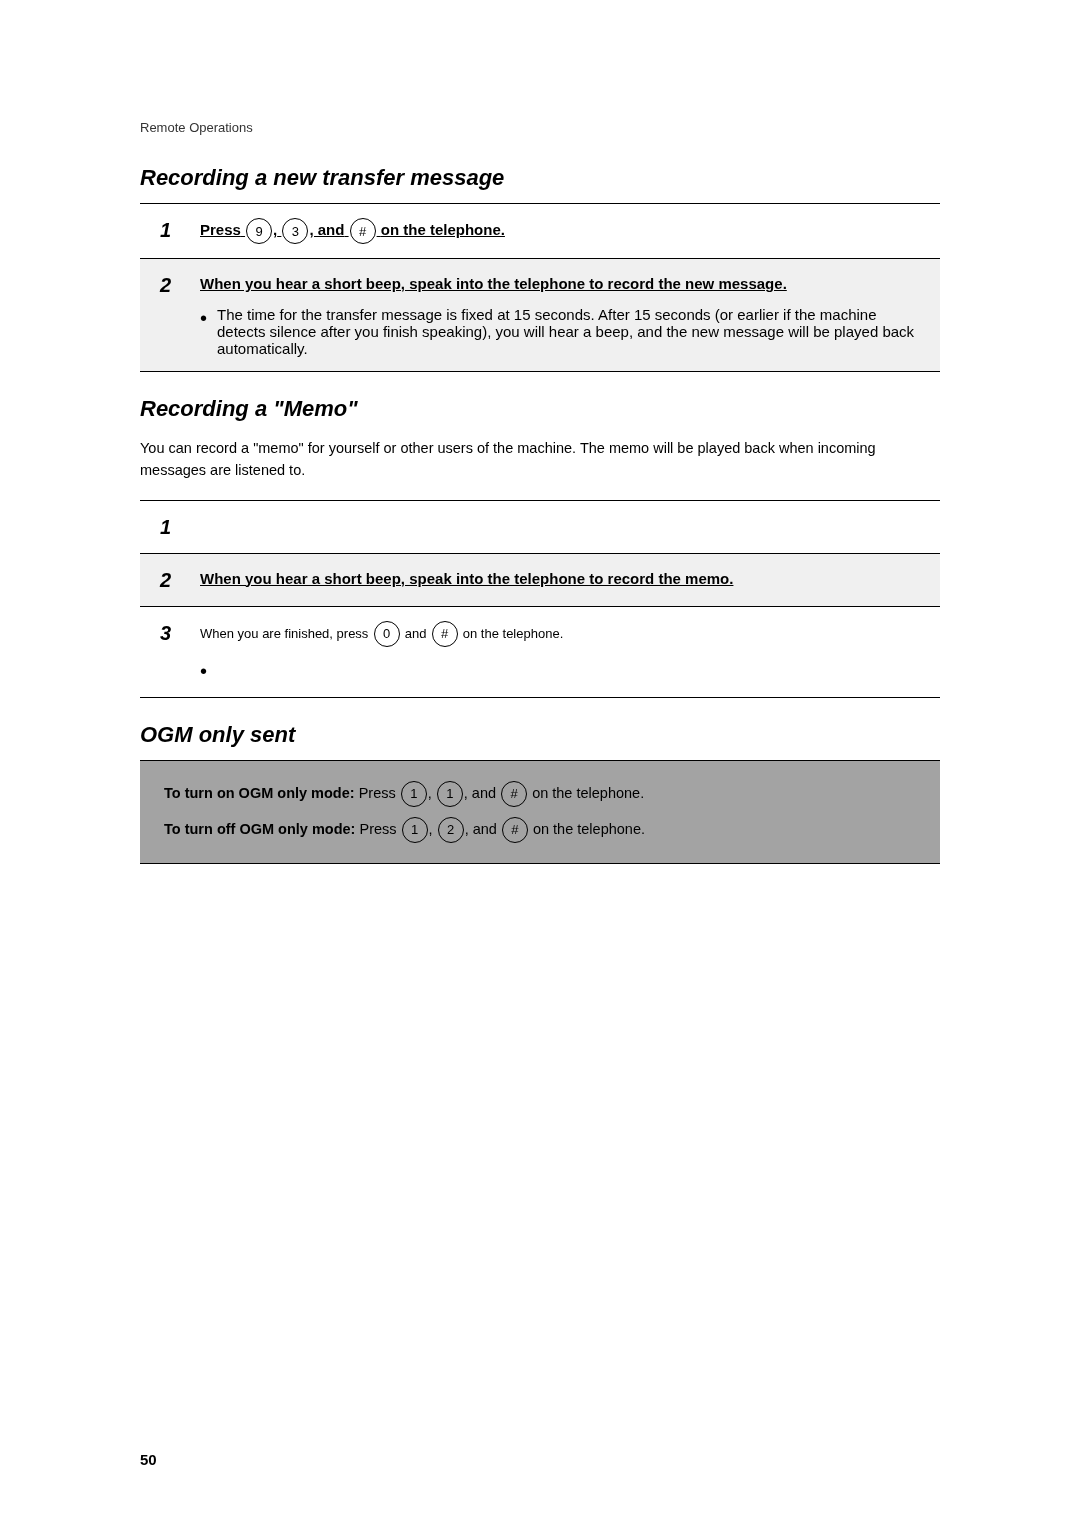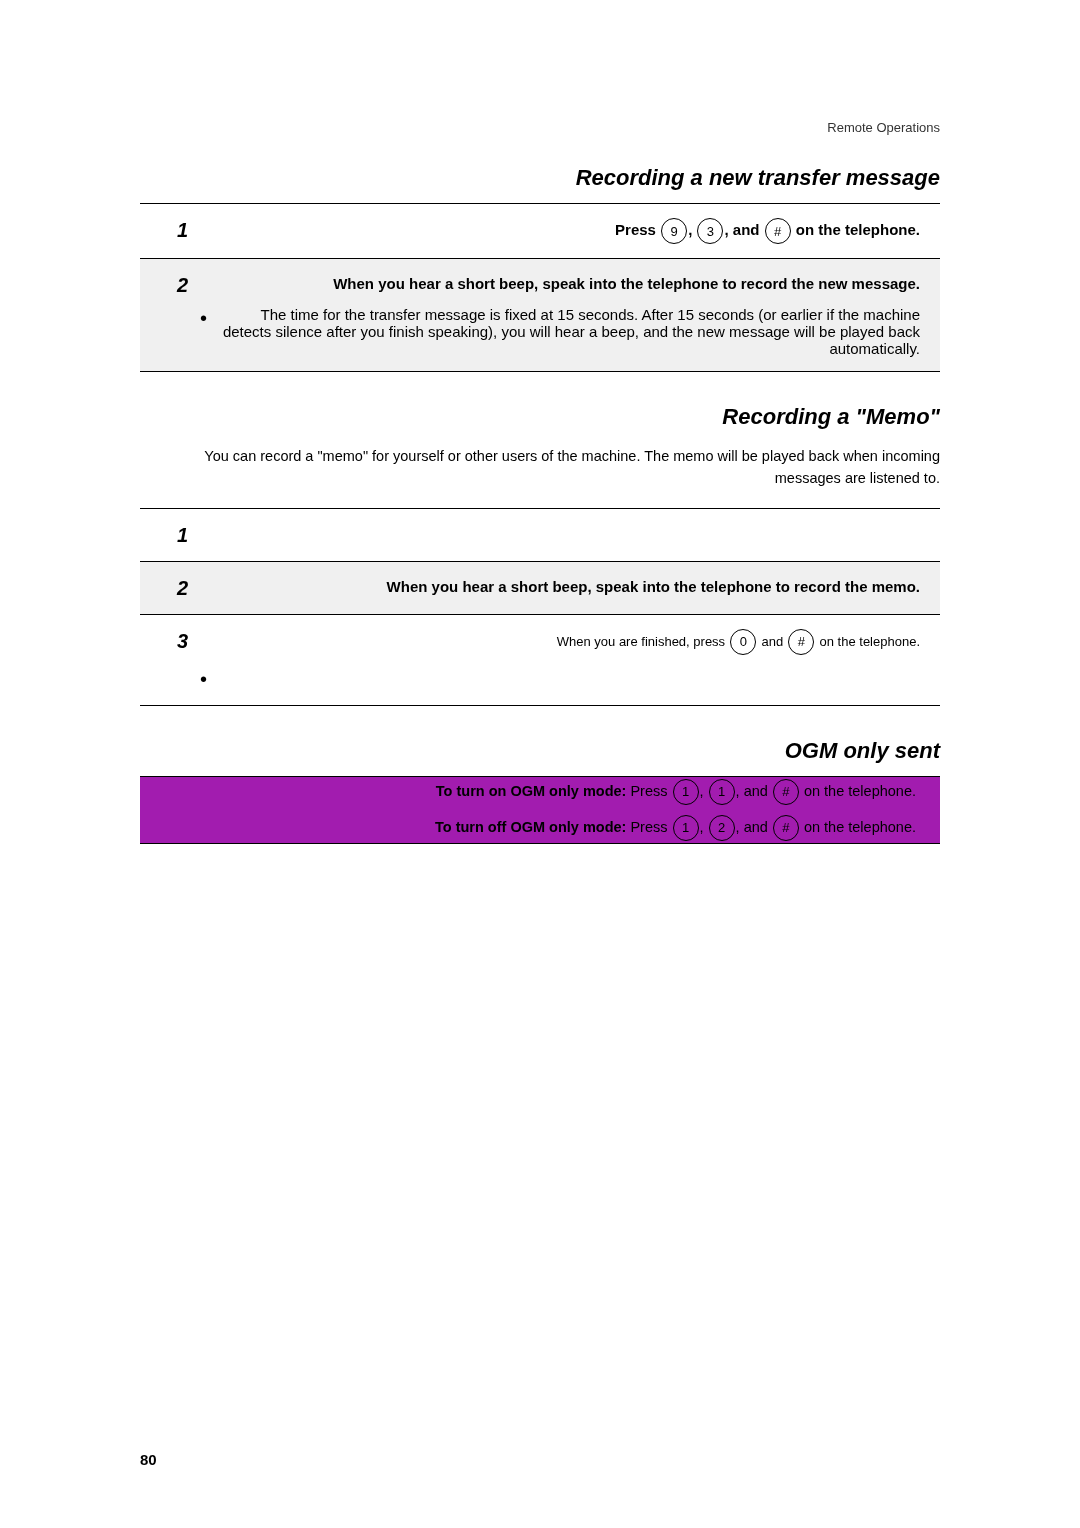--- a/index.html
+++ b/index.html
@@ -11,21 +11,20 @@
       width: 1080px;
       min-height: 1528px;
       padding: 0;
     }
 
     .page {
       width: 1080px;
       min-height: 1528px;
       padding: 120px 140px 80px 140px;
       position: relative;
-      text-align: right;
     }
 
     .section-label {
       font-size: 13px;
       color: #333;
       margin-bottom: 30px;
     }
 
     .section-title {
       font-size: 22px;
@@ -44,20 +43,21 @@
     }
 
     .step-content {
       flex: 1;
     }
 
     .step-text-bold {
       font-weight: bold;
       font-size: 15px;
       line-height: 1.4;
+      text-decoration: underline;
     }
 
     .step-text-normal {
       font-size: 13px;
       line-height: 1.4;
     }
 
     .bullet-item {
       display: flex;
       align-items: flex-start;
@@ -91,28 +91,28 @@
     }
 
     .section-intro {
       font-size: 14.5px;
       line-height: 1.5;
       margin: 16px 0 18px 0;
       color: #000;
     }
 
     .section-wrapper {
-      margin-bottom: 32px;
+      margin-bottom: 24px;
     }
 
     .ogm-box {
-      background: #a21caf;
+      background: #a3a3a3;
       border-top: 1.5px solid #000;
       border-bottom: 1.5px solid #000;
-      padding: 2px 24px;
+      padding: 20px 24px;
       font-size: 14.5px;
       line-height: 1.6;
     }
 
     .ogm-para {
       margin-bottom: 10px;
     }
 
     .ogm-para:last-child {
       margin-bottom: 0;
@@ -229,15 +229,15 @@
         <strong>To turn off OGM only mode:</strong>
         <span> Press </span>
         <span class="keycap">1</span><span>, </span>
         <span class="keycap">2</span><span>, and </span>
         <span class="keycap">#</span>
         <span>on the telephone.</span>
       </div>
     </div>
   </div>
 
-  <div class="page-number">80</div>
+  <div class="page-number">50</div>
 
 </div>
 
 </body></html>

